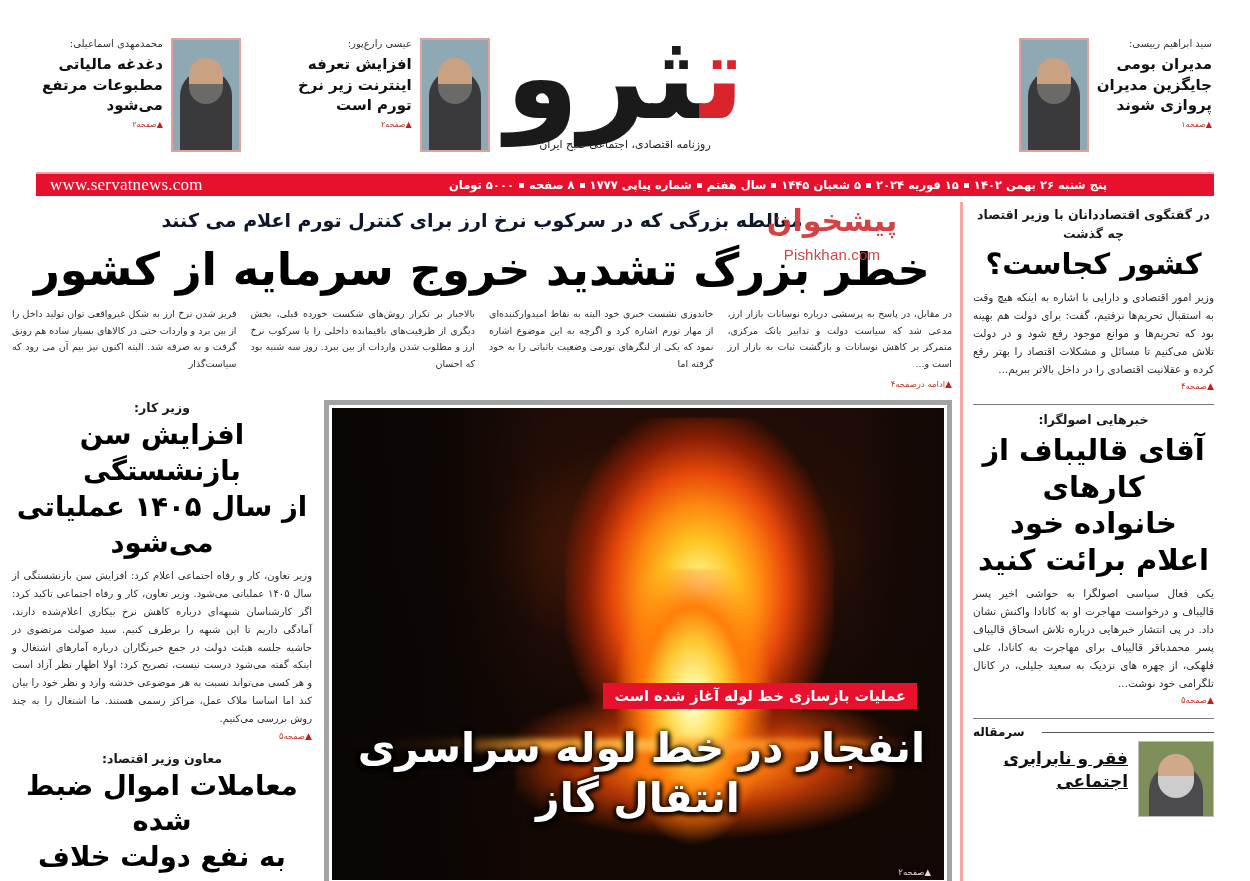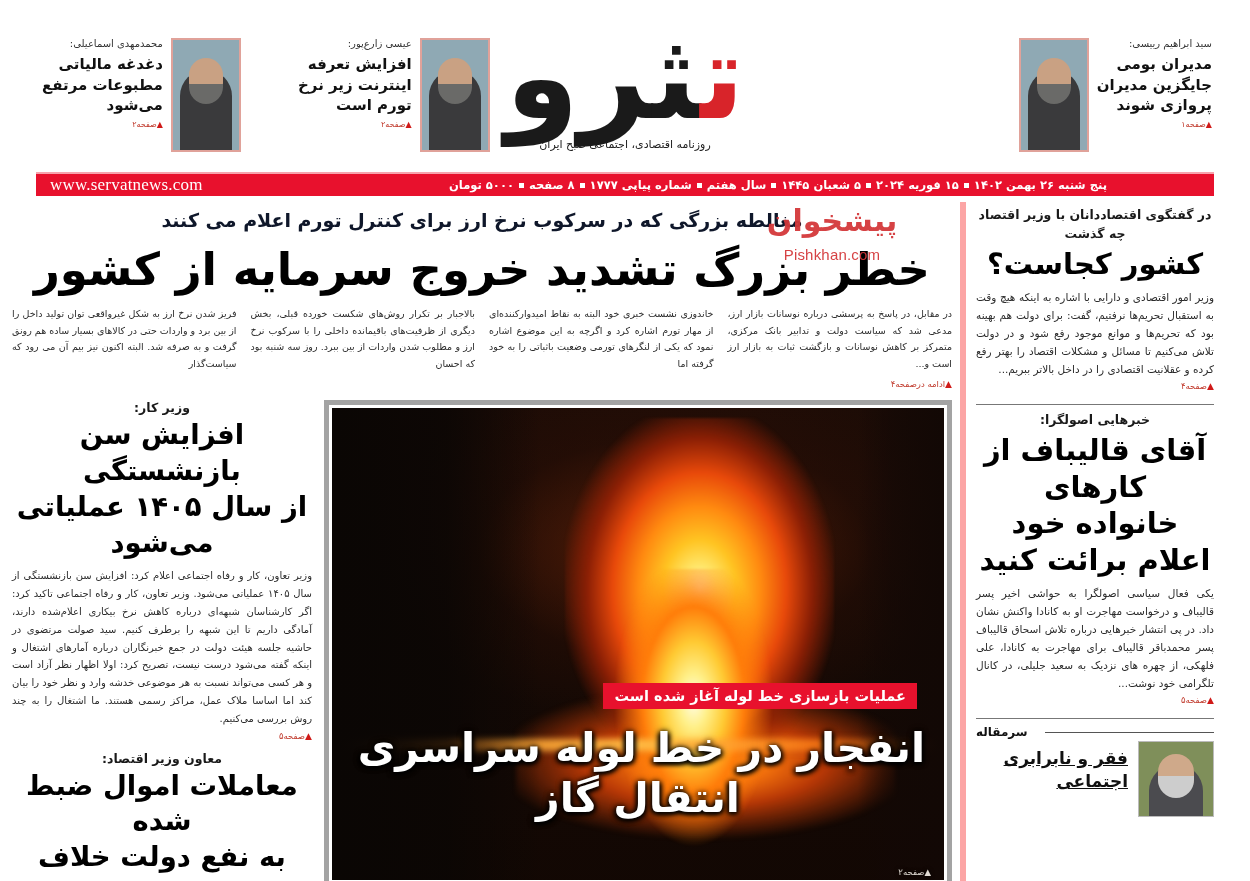--- a/index.html
+++ b/index.html
@@ -62,21 +62,21 @@
   .redbar .date{flex:1;text-align:center;font-size:11.5px;font-weight:bold;white-space:nowrap;padding-right:8px;}
   .redbar .site{
     width:300px;text-align:left;direction:ltr;
     font-family:"Liberation Serif","DejaVu Serif",serif;
     font-size:17px;letter-spacing:.2px;padding-left:14px;color:#fff;
   }
   .sq{display:inline-block;width:5px;height:5px;background:#fff;margin:0 5px;vertical-align:middle;}
 
   
   .body{position:absolute;top:202px;left:0;right:0;bottom:0;display:flex;}
-  .col-right{width:290px;flex:0 0 290px;padding:4px 36px 0 10px;border-left:6px solid #fca5a5;box-sizing:border-box;}
+  .col-right{width:290px;flex:0 0 290px;padding:4px 36px 0 10px;border-left:3px solid #fca5a5;box-sizing:border-box;}
   .col-main{flex:1;padding:4px 8px 0 12px;box-sizing:border-box;}
 
   
   .sb{padding-bottom:6px;}
   .sb .kicker{font-size:12.5px;font-weight:bold;text-align:center;line-height:1.5;color:#1a1a1a;}
   .sb h2{
     margin:2px 0 6px;font-size:29px;line-height:1.26;font-weight:bold;
     text-align:center;color:#000;letter-spacing:-.5px;
   }
   .sb p{

